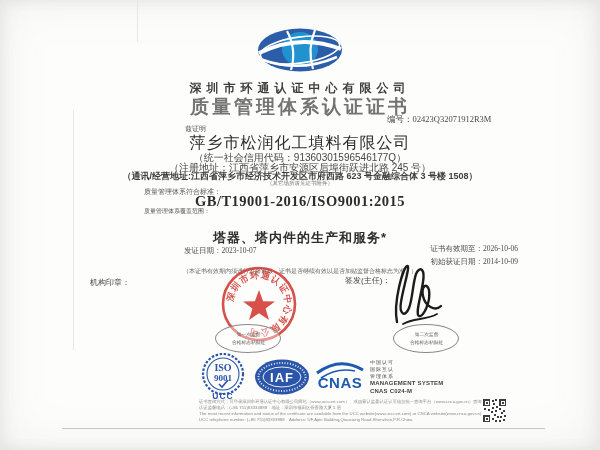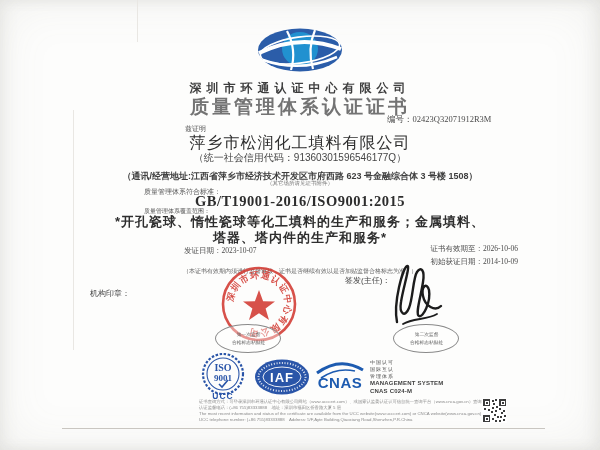--- a/index.html
+++ b/index.html
@@ -57,37 +57,37 @@
     </svg>
   </div>
 
   <div class="abs ctr issuer" style="top:80px;">深圳市环通认证中心有限公司</div>
   <div class="abs ctr title" style="top:94px;">质量管理体系认证证书</div>
   <div class="abs certno" style="left:387px;top:114px;text-align:center;"><span>编号：</span><span>02423Q32071912R3M</span></div>
 
   <div class="abs tiny" style="left:185px;top:124px;">兹证明</div>
   <div class="abs ctr company" style="top:133px;">萍乡市松润化工填料有限公司</div>
   <div class="abs ctr sub" style="top:151px;">（统一社会信用代码：91360301596546177Q）</div>
+  <div class="abs ctr sub" style="top:161px;">（注册地址：江西省萍乡市安源区后埠街跃进北路 245 号）</div>
   <div class="abs ctr sub2" style="top:170px;">（通讯/经营地址:江西省萍乡市经济技术开发区市府西路 623 号金融综合体 3 号楼 1508）</div>
   <div class="abs ctr micro" style="top:180px;">（其它场所请见证书附件）</div>
 
   <div class="abs tiny" style="left:144px;top:187px;">质量管理体系符合标准：</div>
   <div class="abs ctr standard" style="top:193px;">GB/T19001-2016/ISO9001:2015</div>
 
   <div class="abs" style="left:144px;top:207px;font-size:6px;color:#555;">质量管理体系覆盖范围：</div>
-  <div class="abs ctr scope" style="top:213px;">*开孔瓷球、惰性瓷球等化工填料的生产和服务；金属填料、</div>
   <div class="abs ctr scope" style="top:229px;">塔器、塔内件的生产和服务*</div>
 
   <div class="abs datetext" style="left:160px;top:246px;"><span>发证日期：</span><span>2023-10-07</span></div>
   <div class="abs datetext" style="right:82px;top:244px;text-align:center;"><span>证书有效期至：</span><span>2026-10-06</span></div>
   <div class="abs datetext" style="right:82px;top:257px;text-align:left;"><span>初始获证日期：</span><span>2014-10-09</span></div>
 
   <div class="abs ctr note" style="top:267px;">（本证书有效期内须进行监督审核，证书是否继续有效以是否加贴监督合格标志为准。）</div>
 
-  <div class="abs label8" style="left:90px;top:288px;">机构印章：</div>
+  <div class="abs label8" style="left:90px;top:277px;">机构印章：</div>
   <div class="abs label8" style="left:345px;top:275px;">签发(主任)：</div>
 
   <div class="abs" style="left:219px;top:264px;width:80px;height:80px;opacity:.88;">
     <svg width="80" height="80" viewBox="0 0 80 80">
       <defs>
         <path id="ringpath" d="M40,40 m-26,0 a26,26 0 1,1 52,0 a26,26 0 1,1 -52,0"></path>
       </defs>
       <circle cx="40" cy="40" r="36" fill="none" stroke="#d23a32" stroke-width="2.6"></circle>
       <polygon points="40,26 44.1,37.2 56,37.4 46.6,44.6 50,56 40,49.2 30,56 33.4,44.6 24,37.4 35.9,37.2" fill="#d23a32"></polygon>
       <text font-size="9" fill="#d23a32" letter-spacing="1" font-weight="bold">

